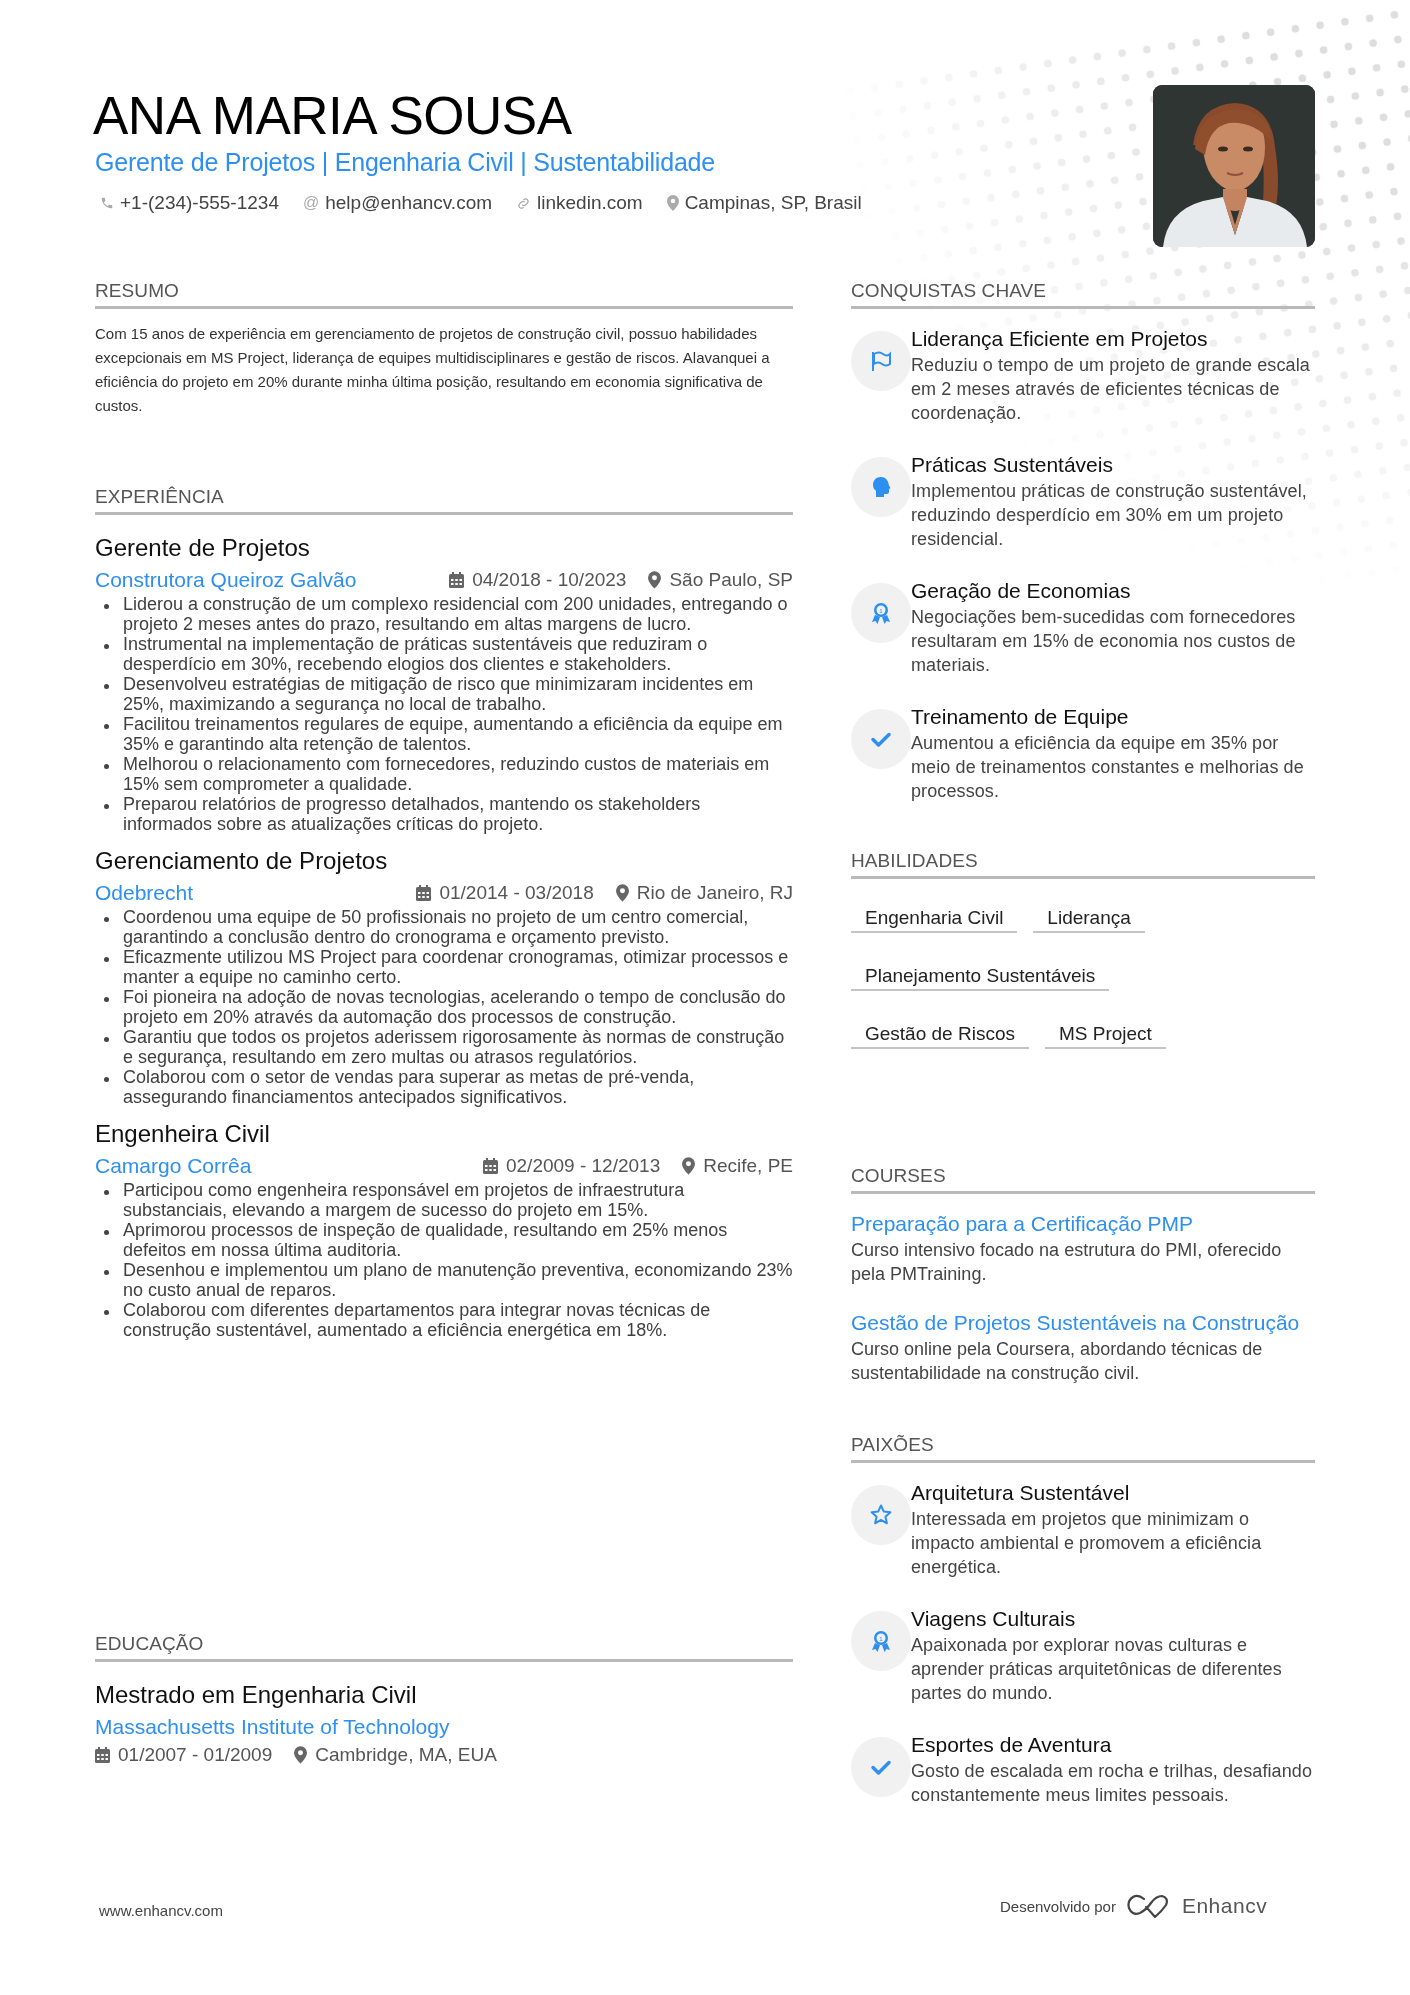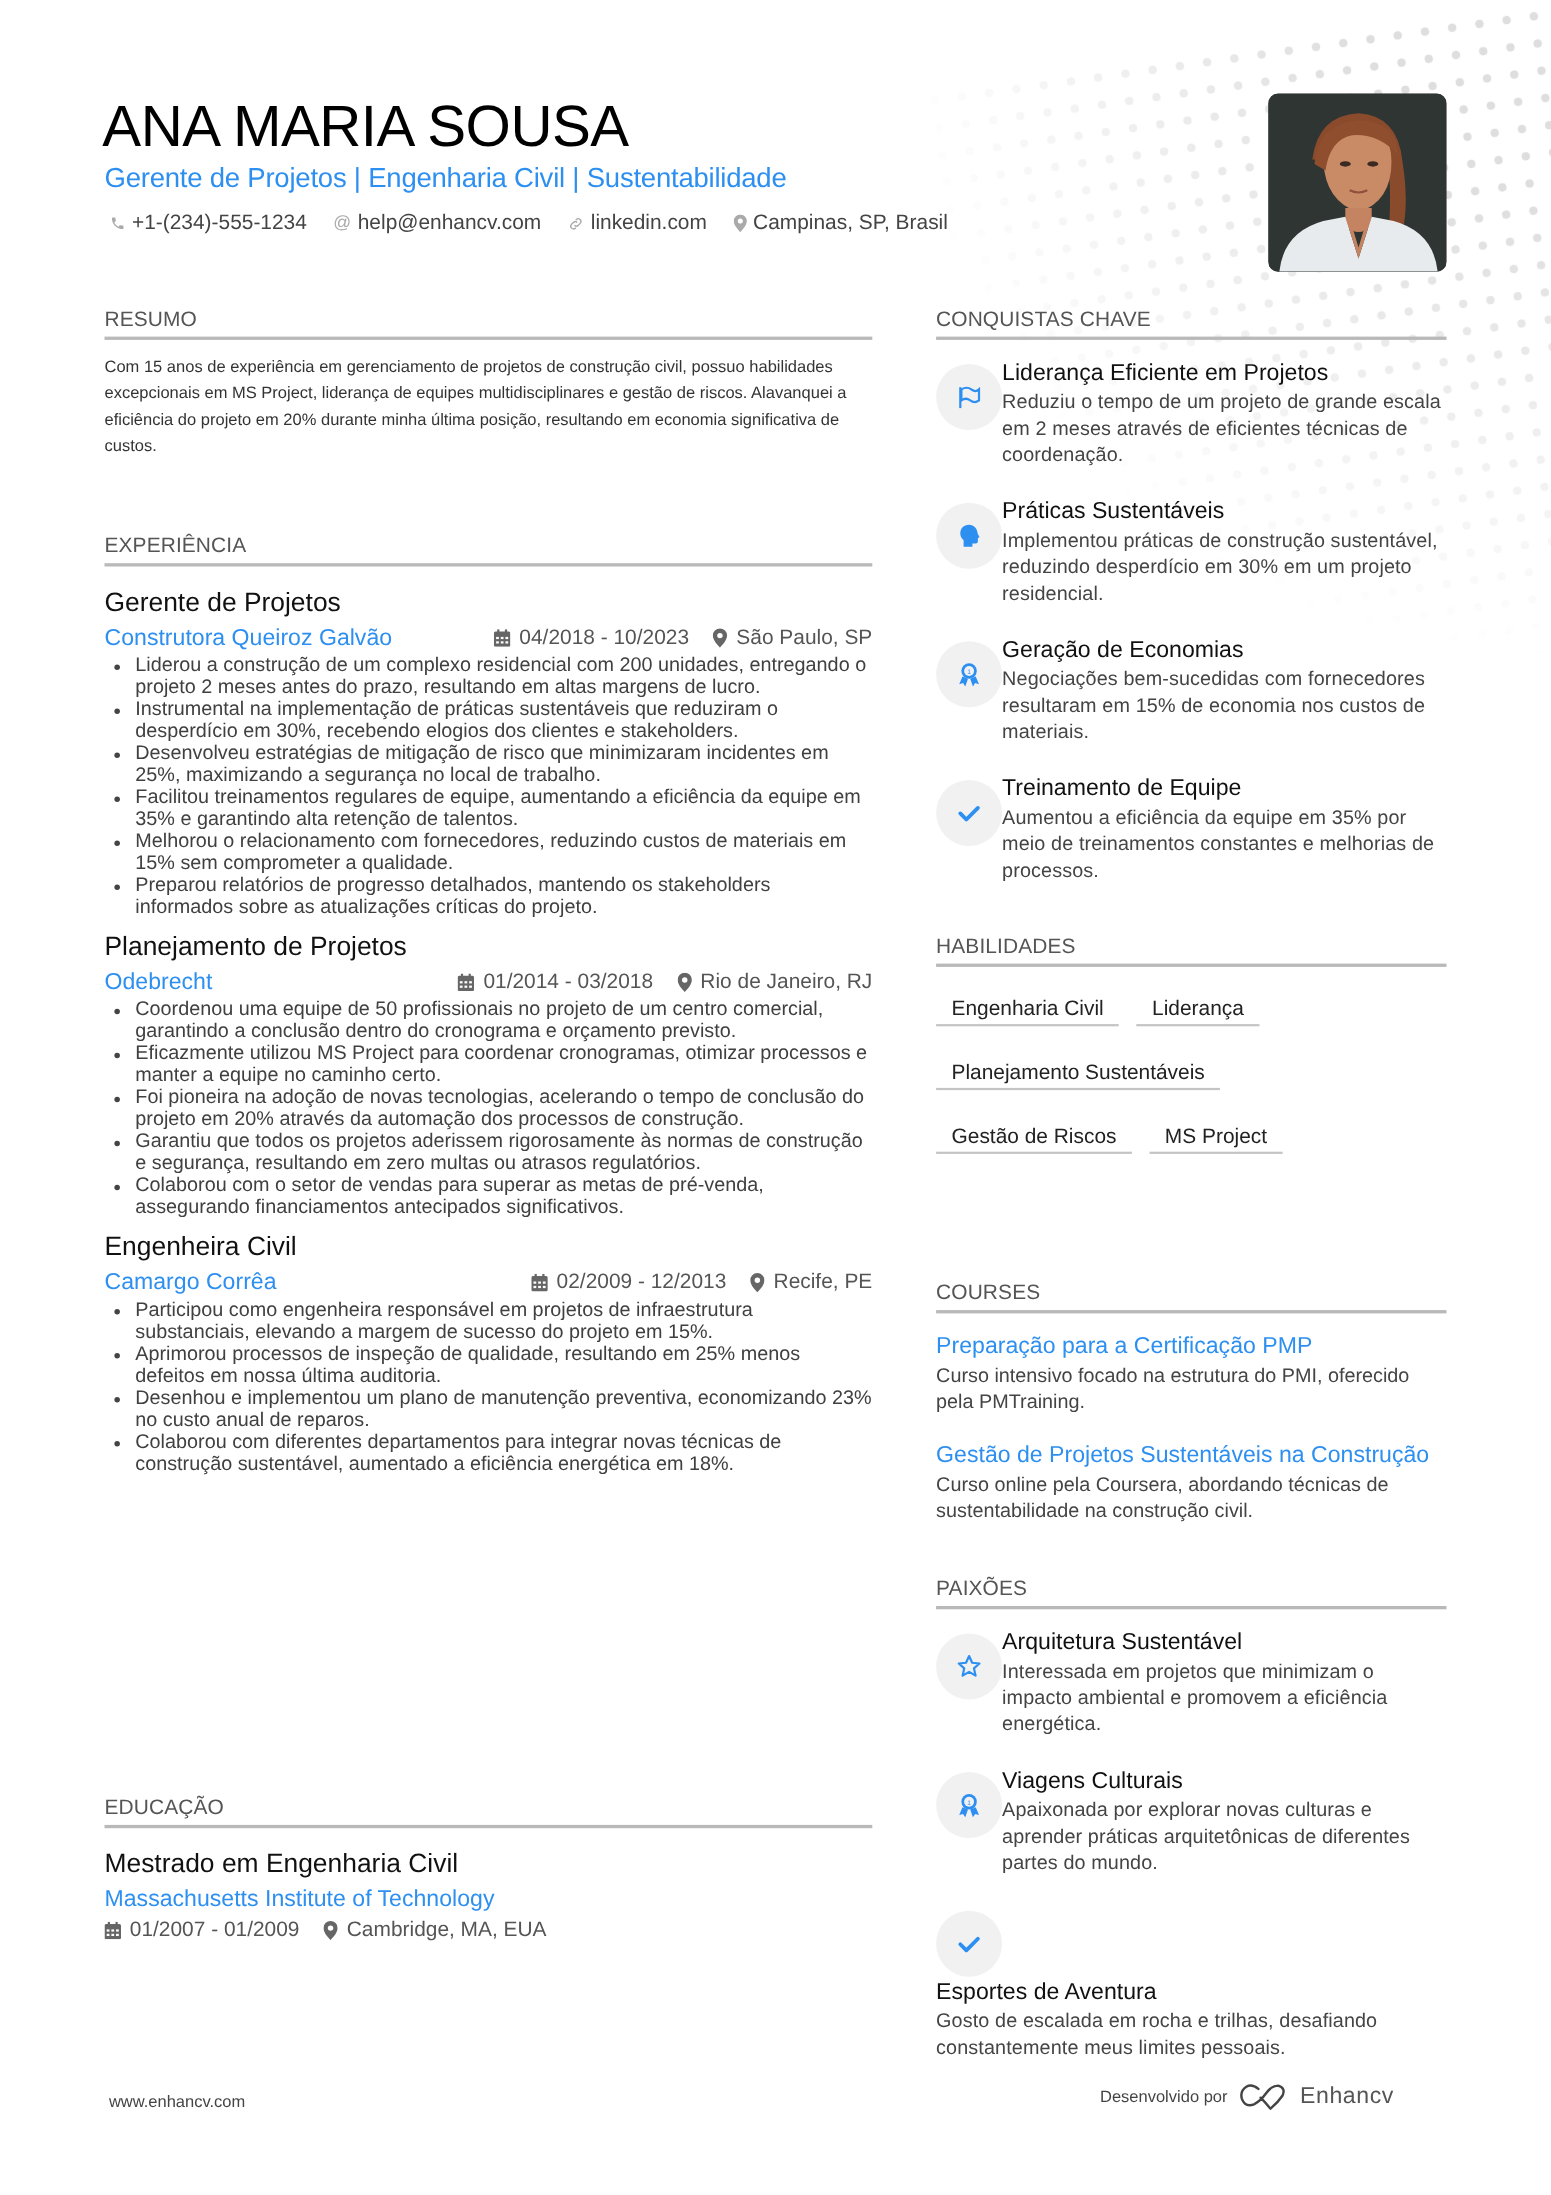--- a/index.html
+++ b/index.html
@@ -159,21 +159,21 @@
       <li>Liderou a construção de um complexo residencial com 200 unidades, entregando o projeto 2 meses antes do prazo, resultando em altas margens de lucro.</li>
       <li>Instrumental na implementação de práticas sustentáveis que reduziram o desperdício em 30%, recebendo elogios dos clientes e stakeholders.</li>
       <li>Desenvolveu estratégias de mitigação de risco que minimizaram incidentes em 25%, maximizando a segurança no local de trabalho.</li>
       <li>Facilitou treinamentos regulares de equipe, aumentando a eficiência da equipe em 35% e garantindo alta retenção de talentos.</li>
       <li>Melhorou o relacionamento com fornecedores, reduzindo custos de materiais em 15% sem comprometer a qualidade.</li>
       <li>Preparou relatórios de progresso detalhados, mantendo os stakeholders informados sobre as atualizações críticas do projeto.</li>
     </ul>
   </div>
 
   <div style="margin-top:12px;">
-    <div class="job-title">Planejamento de Projetos</div>
+    <div class="job-title">Gerenciamento de Projetos</div>
     <div class="job-meta" style="margin-top:4px;">
       <span class="company">Odebrecht</span>
       <div class="meta-right">
         <span class="meta-item">
           <svg width="15" height="16" viewBox="0 0 15 16">
               <rect x="0" y="2" width="15" height="14" rx="1.5"></rect>
               <rect x="3" y="0" width="2" height="4"></rect>
               <rect x="10" y="0" width="2" height="4"></rect>
               <g fill="#fff">
                 <rect x="2" y="7" width="2.5" height="2"></rect>
@@ -381,21 +381,21 @@
           <path d="M6 14 L3 21 L6.5 20 L8.5 23 L11 16 Z M18 14 L21 21 L17.5 20 L15.5 23 L13 16 Z" fill="#2d8ff0"></path>
           <text x="12" y="11.5" font-size="6" text-anchor="middle" fill="#2d8ff0" font-family="Liberation Sans, sans-serif">1</text>
         </svg>
     </div>
     <div class="feat-body">
       <div class="feat-title">Viagens Culturais</div>
       <div class="feat-desc">Apaixonada por explorar novas culturas e aprender práticas arquitetônicas de diferentes partes do mundo.</div>
     </div>
   </div>
 
-  <div class="feat" style="margin-top:26px;flex-direction:column;">
+  <div class="feat" style="margin-top:26px;">
     <div class="feat-ic">
       <svg width="24" height="24" viewBox="0 0 24 24">
           <path d="M4 12.5 L9.5 18 L20 7.5" fill="none" stroke="#2d8ff0" stroke-width="3.5" stroke-linecap="round" stroke-linejoin="round"></path>
         </svg>
     </div>
     <div class="feat-body">
       <div class="feat-title">Esportes de Aventura</div>
       <div class="feat-desc">Gosto de escalada em rocha e trilhas, desafiando constantemente meus limites pessoais.</div>
     </div>
   </div>

